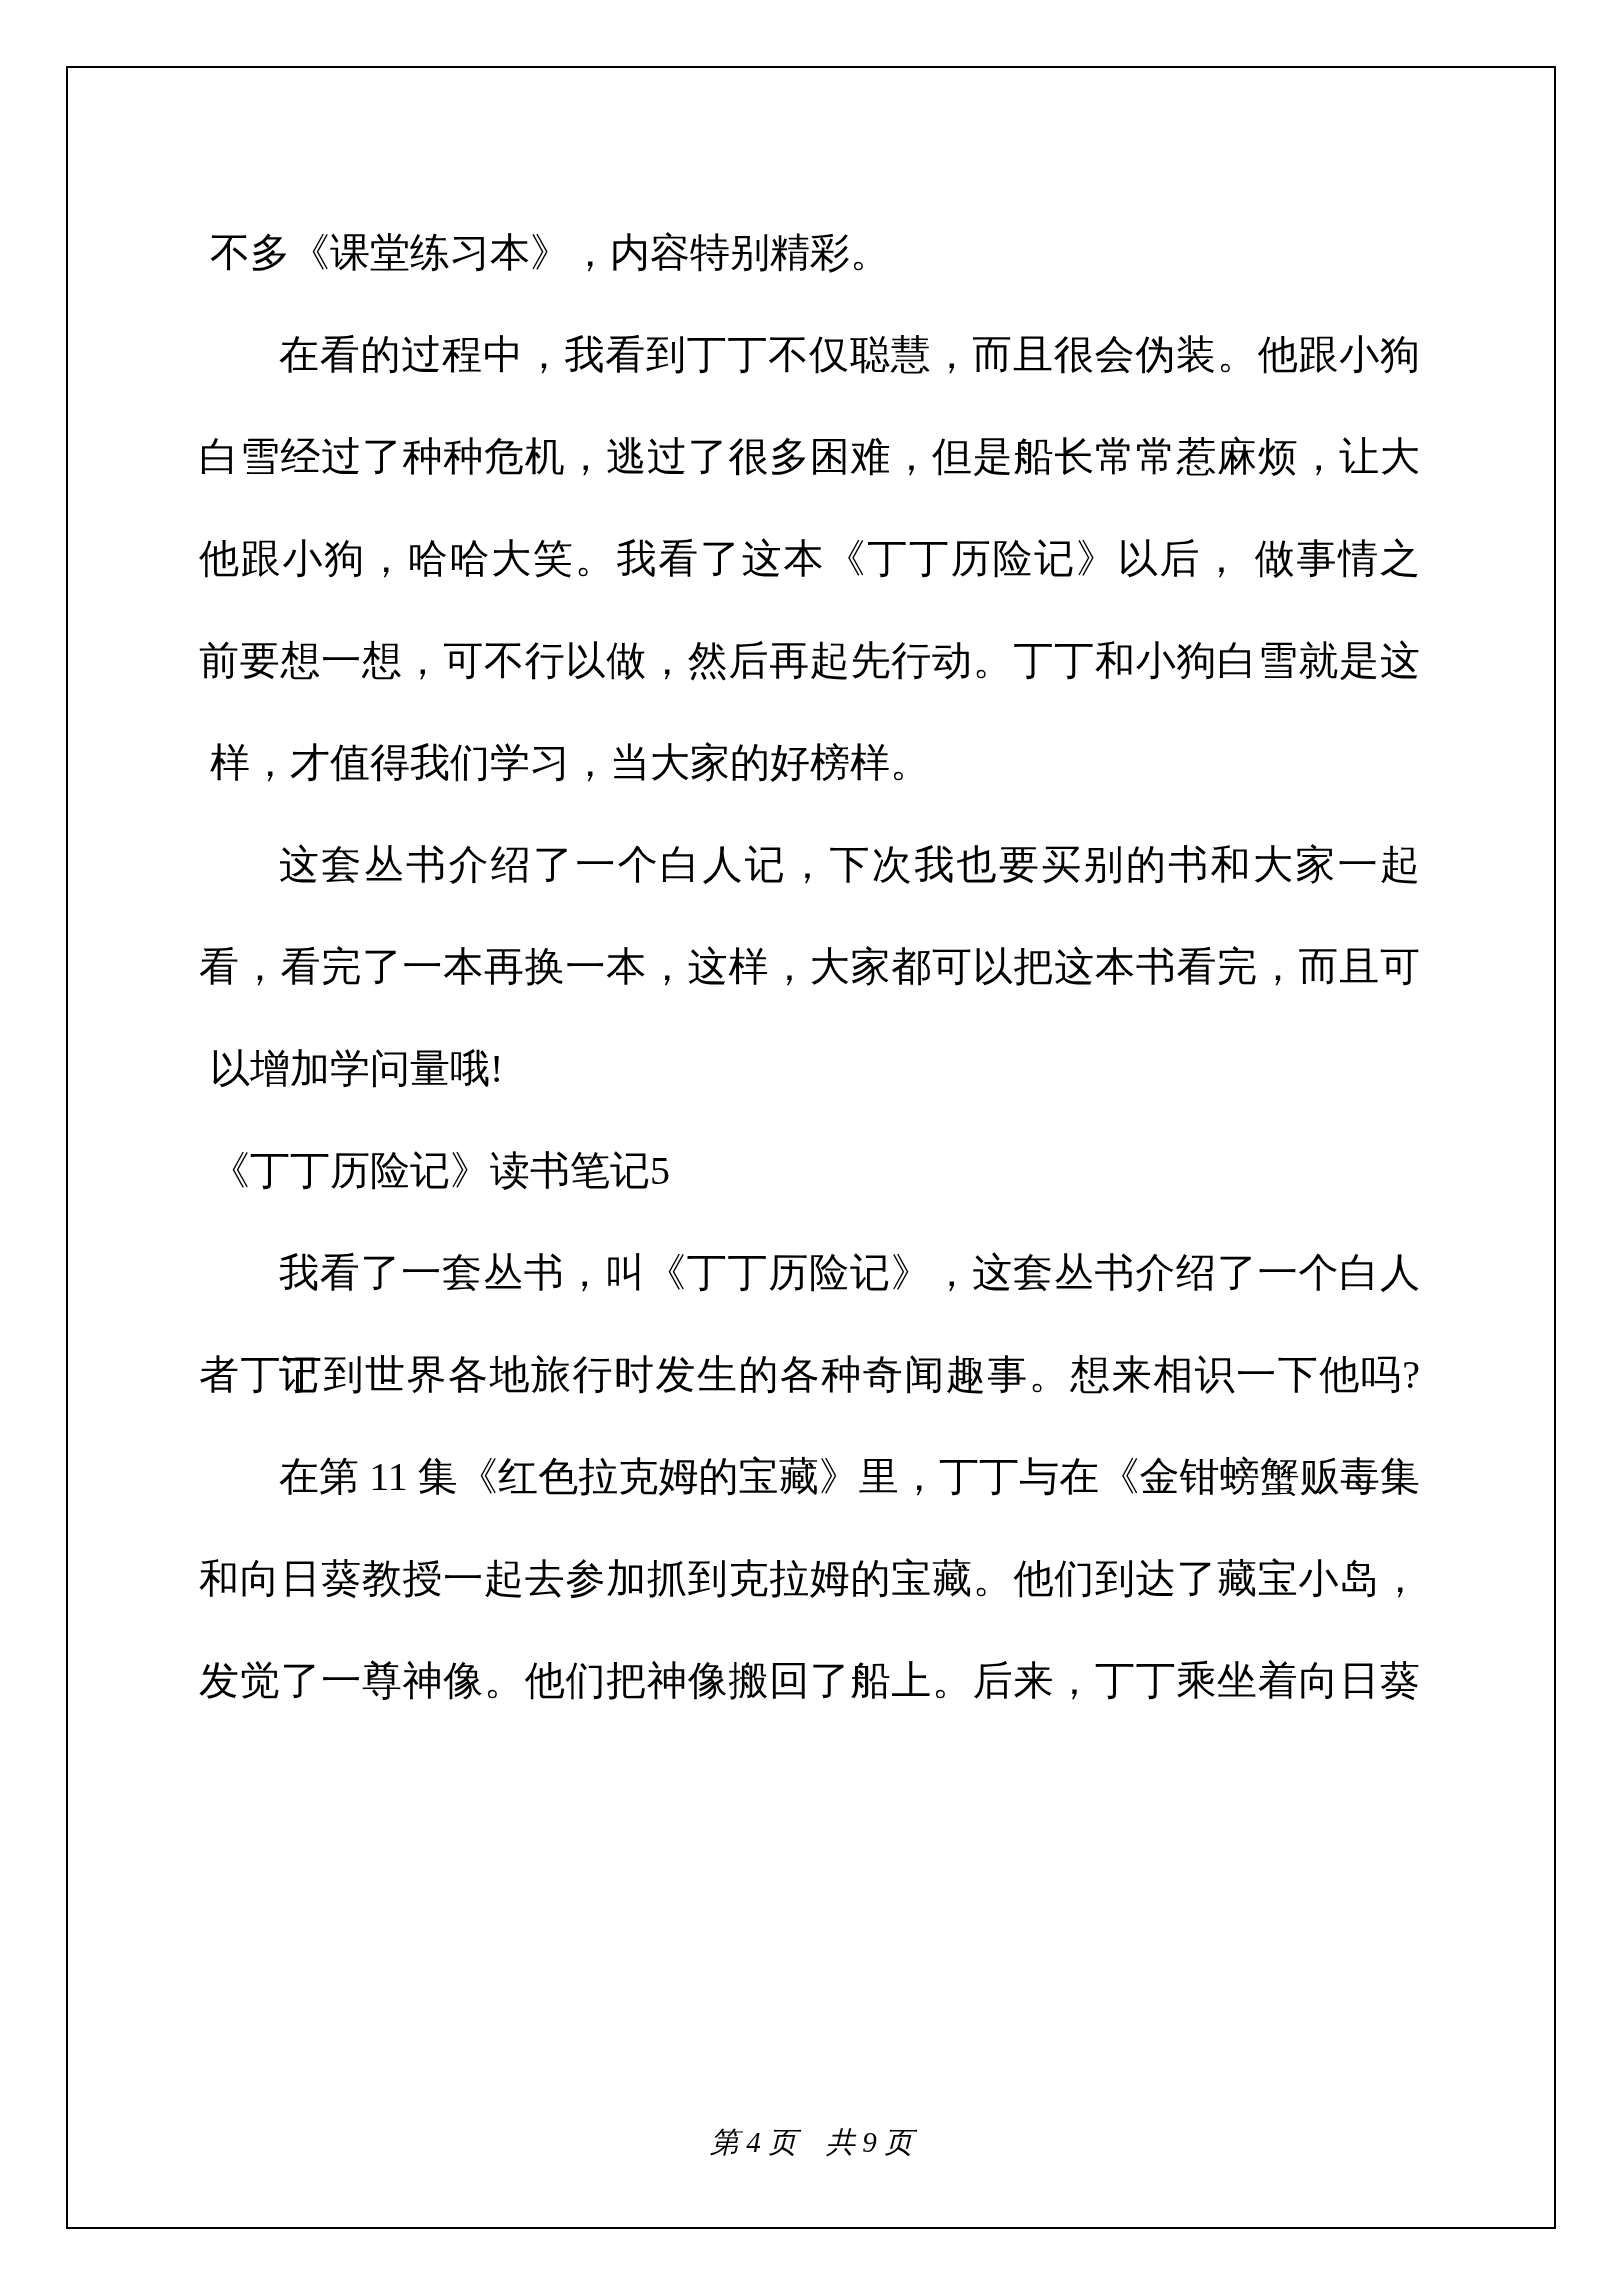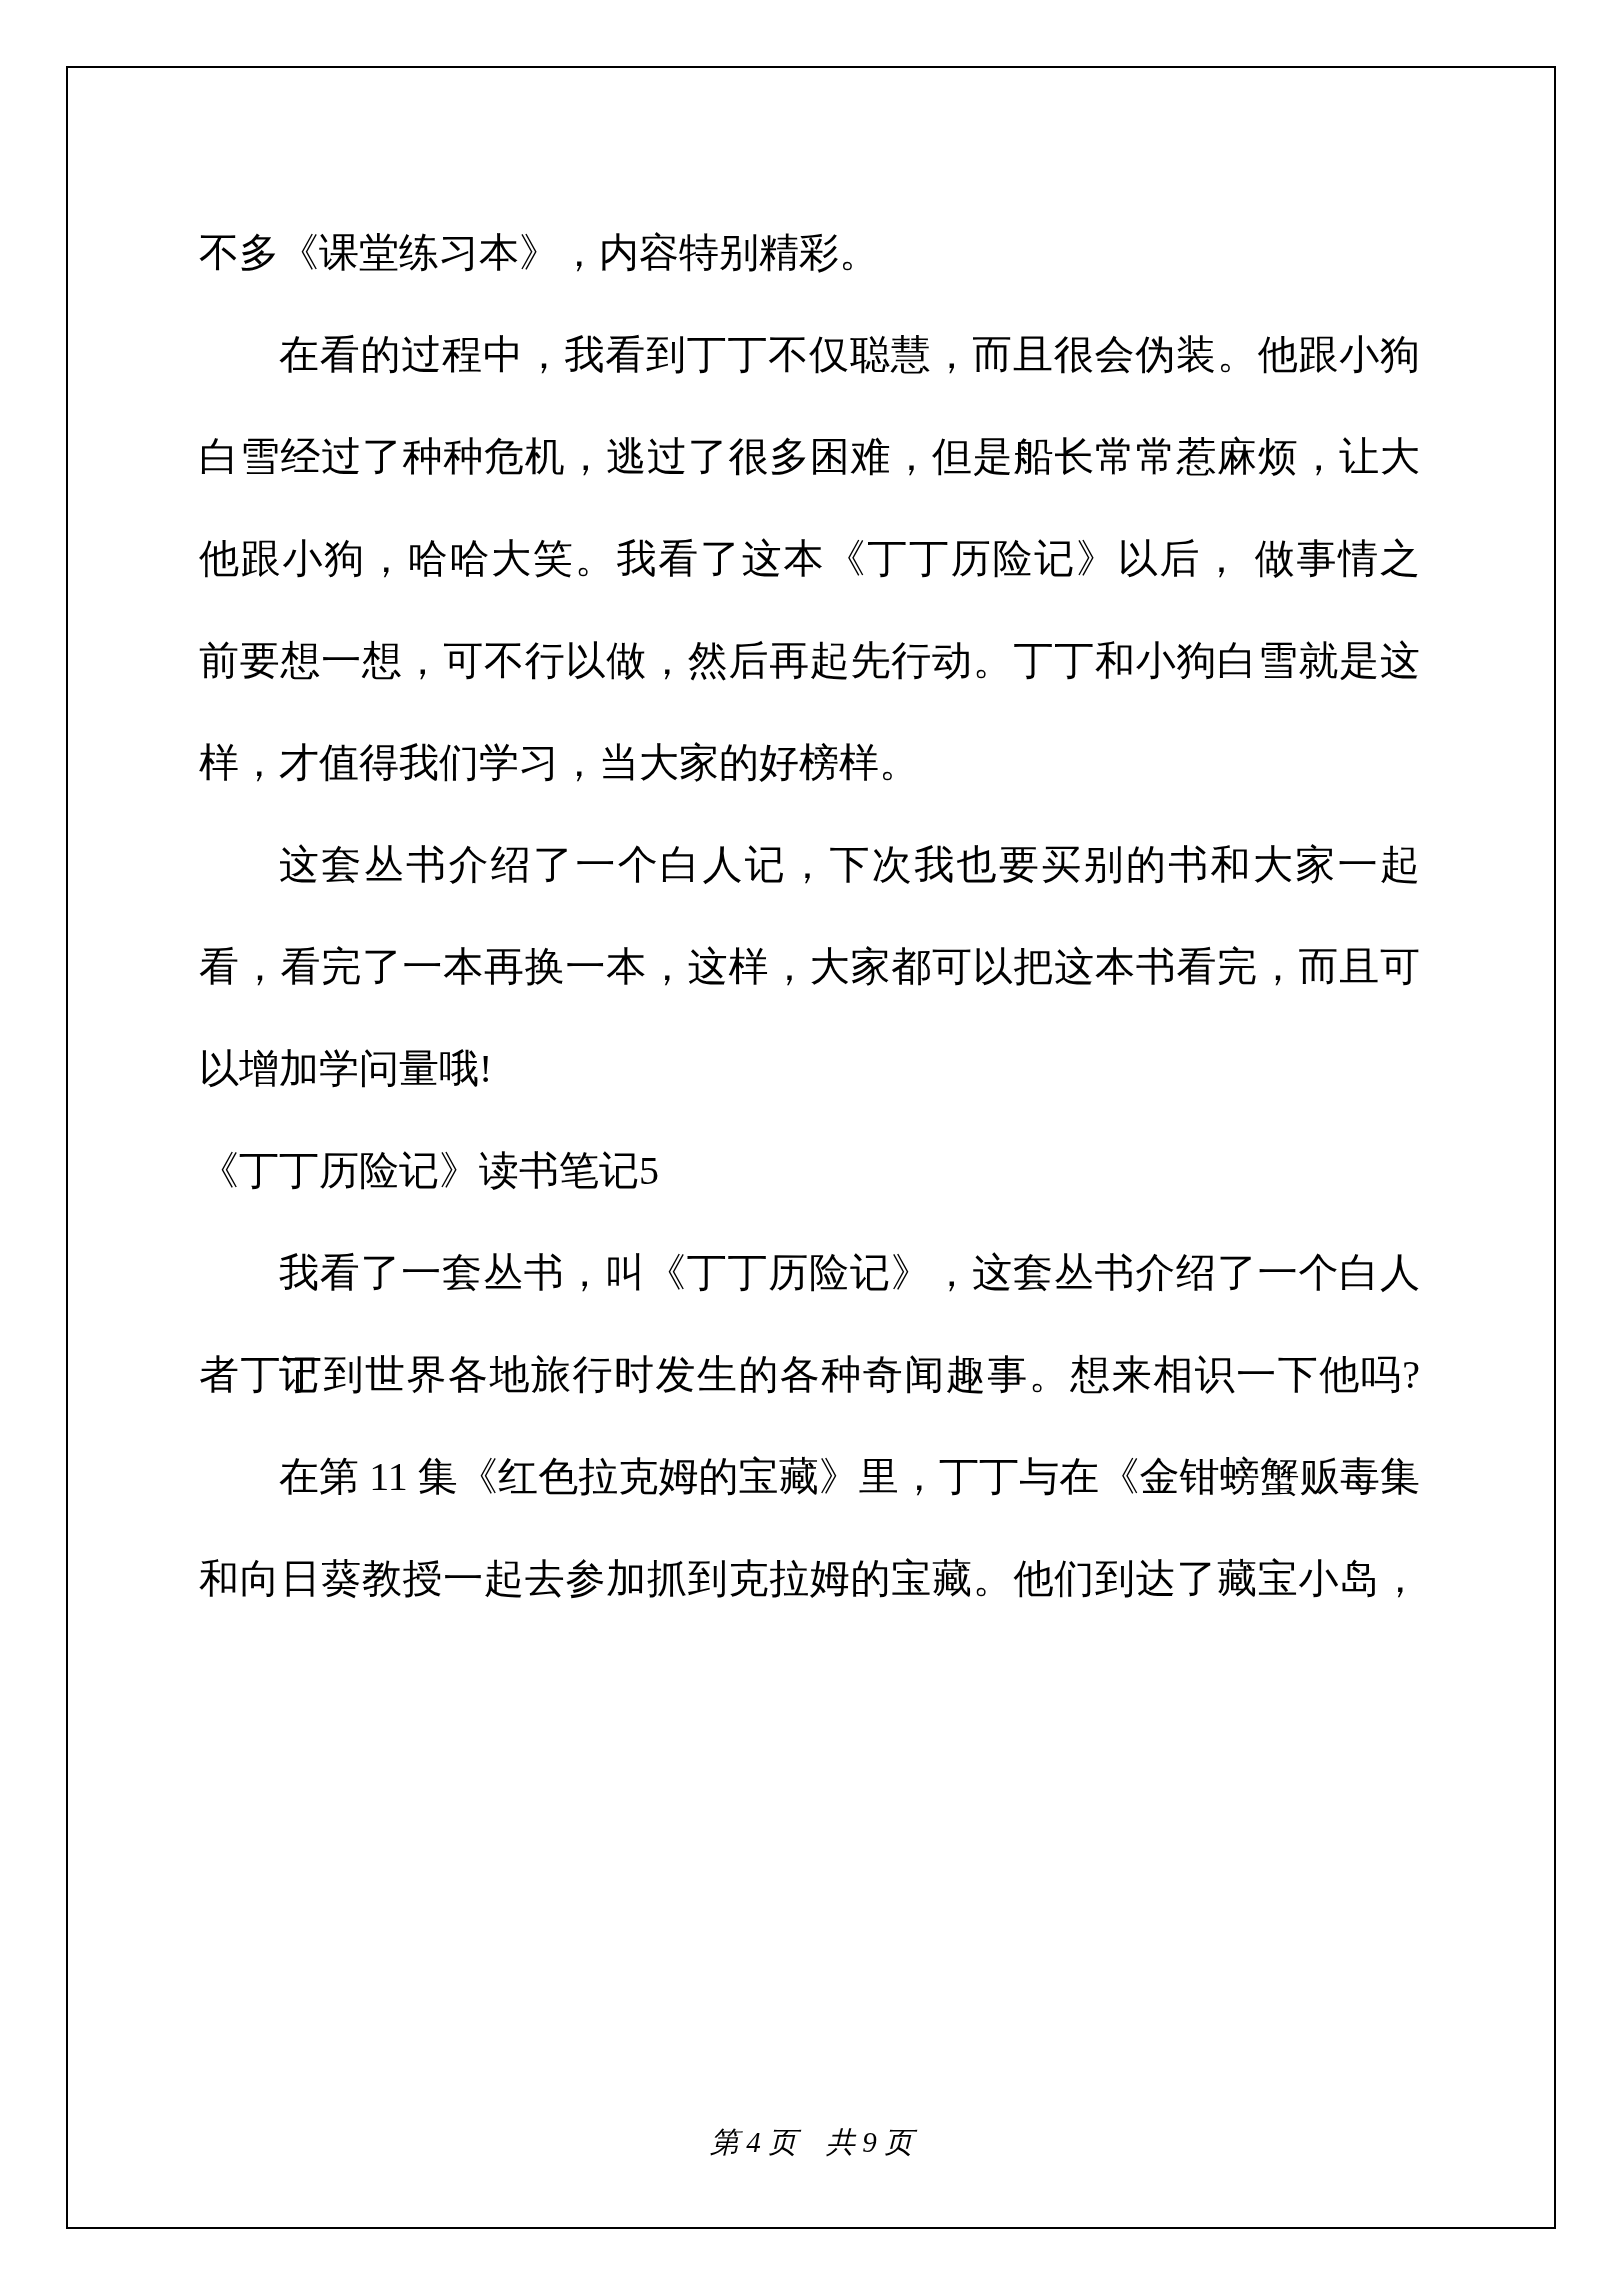--- a/index.html
+++ b/index.html
@@ -34,20 +34,21 @@
   .line {
     height: 102px;
     line-height: 102px;
     text-align: justify;
     text-align-last: justify;
     text-justify: inter-character;
   }
   .line.nj {
     text-align: left;
     text-align-last: left;
+    margin-left: 11px;
   }
   .line.ind {
     padding-left: 80px;
   }
   .footer {
     position: absolute;
     left: 0;
     top: 2123px;
     width: 100%;
     height: 38px;
@@ -70,16 +71,17 @@
   <div class="line">前要想一想，可不行以做，然后再起先行动。丁丁和小狗白雪就是这</div>
   <div class="line nj">样，才值得我们学习，当大家的好榜样。</div>
   <div class="line ind">这套丛书介绍了一个白人记，下次我也要买别的书和大家一起</div>
   <div class="line">看，看完了一本再换一本，这样，大家都可以把这本书看完，而且可</div>
   <div class="line nj">以增加学问量哦!</div>
   <div class="line nj">《丁丁历险记》读书笔记5</div>
   <div class="line ind">我看了一套丛书，叫《丁丁历险记》，这套丛书介绍了一个白人记</div>
   <div class="line">者丁丁到世界各地旅行时发生的各种奇闻趣事。想来相识一下他吗?</div>
   <div class="line ind">在第 11 集《红色拉克姆的宝藏》里，丁丁与在《金钳螃蟹贩毒集</div>
   <div class="line">和向日葵教授一起去参加抓到克拉姆的宝藏。他们到达了藏宝小岛，</div>
+  <div class="line">发觉了一尊神像。他们把神像搬回了船上。后来，丁丁乘坐着向日葵</div>
 </div>
 
 <div class="footer">第 4 页　共 9 页</div>
 
 
 </body></html>

